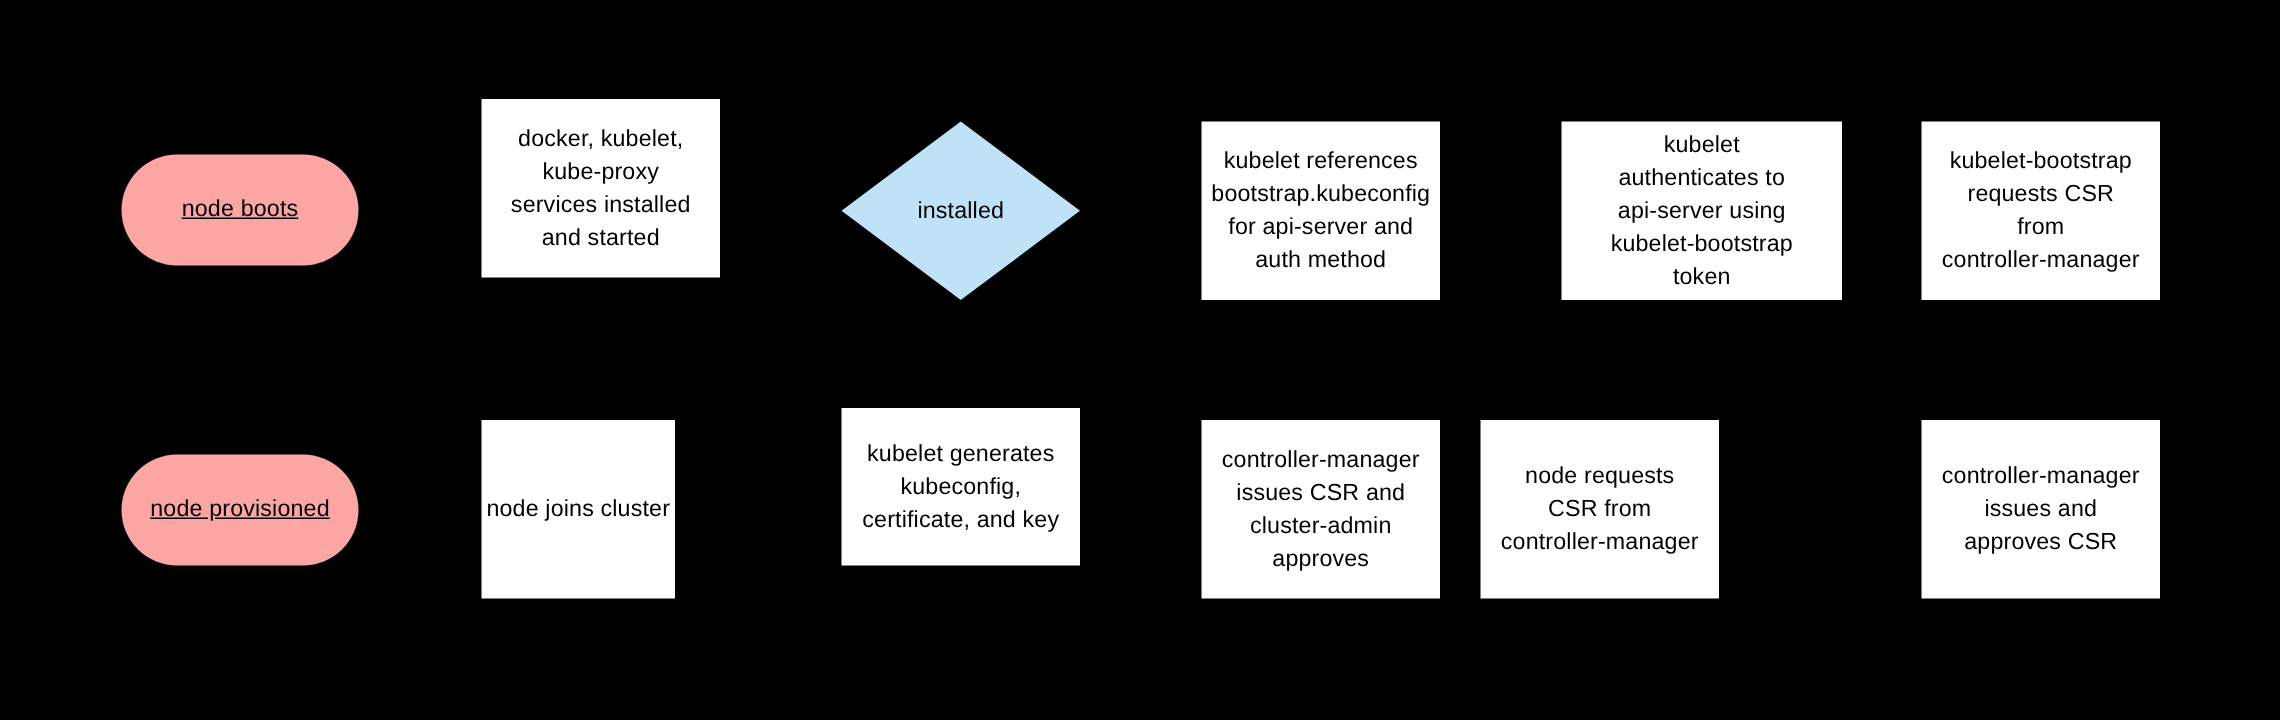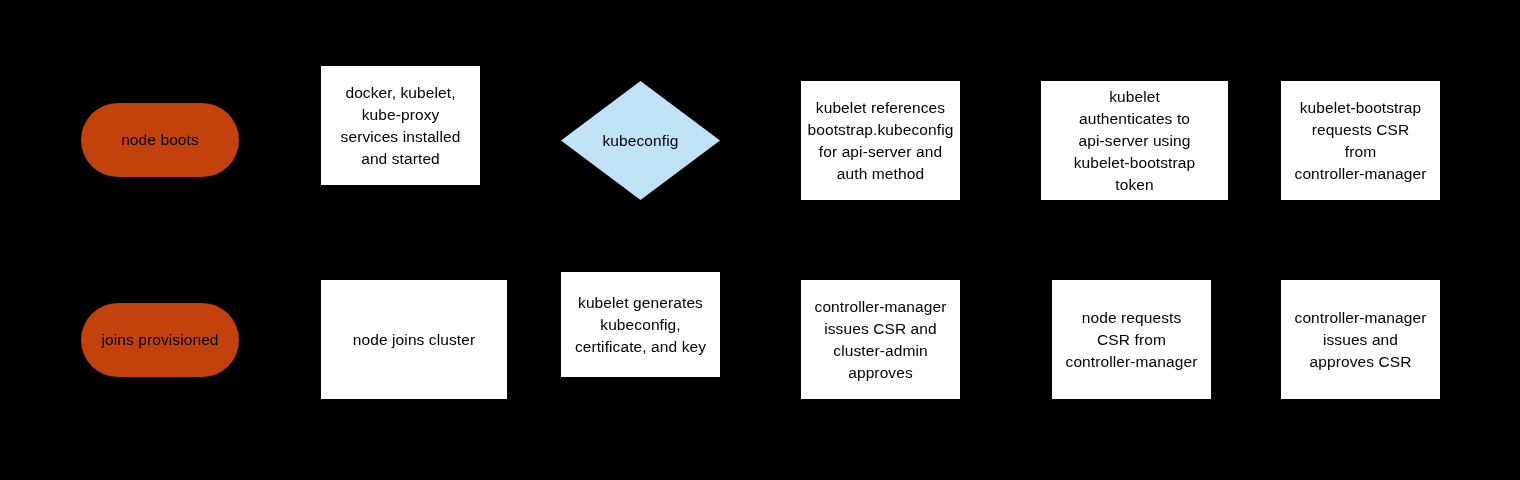--- a/index.html
+++ b/index.html
@@ -29,22 +29,23 @@
     font-size: 15.5px;
     line-height: 22px;
     letter-spacing: 0.1px;
   }
   
   .process {
     background: #ffffff;
   }
   
   .terminator {
-    background: #c2410c;
+    background: #fca5a5;
     border-radius: 38px;
+    text-decoration: underline;
   }
   
   .decision {
     background: transparent;
   }
   .decision .diamond-shape {
     position: absolute;
     left: 0;
     top: 0;
     width: 100%;
@@ -78,21 +79,21 @@
       <span class="label">node boots</span>
     </div>
     <div class="node process" style="left: 321px; top: 66px; width: 159px; height: 119px;">
       <span class="label">docker, kubelet,
 kube-proxy
 services installed
 and started</span>
     </div>
     <div class="node decision" style="left: 561px; top: 81px; width: 159px; height: 119px;">
       <div class="diamond-shape"></div>
-      <span class="label">kubeconfig</span>
+      <span class="label">installed</span>
     </div>
     <div class="node process overflow" style="left: 801px; top: 81px; width: 159px; height: 119px;">
       <span class="label">kubelet references
 bootstrap.kubeconfig
 for api-server and
 auth method</span>
     </div>
     <div class="node process" style="left: 1041px; top: 81px; width: 187px; height: 119px;">
       <span class="label">kubelet
 authenticates to
@@ -100,37 +101,37 @@
 kubelet-bootstrap
 token</span>
     </div>
     <div class="node process" style="left: 1281px; top: 81px; width: 159px; height: 119px;">
       <span class="label">kubelet-bootstrap
 requests CSR
 from
 controller-manager</span>
     </div>
     <div class="node terminator" style="left: 81px; top: 303px; width: 158px; height: 74px;">
-      <span class="label">joins provisioned</span>
+      <span class="label">node provisioned</span>
     </div>
-    <div class="node process" style="left: 321px; top: 280px; width: 186px; height: 119px;">
+    <div class="node process" style="left: 321px; top: 280px; width: 129px; height: 119px;">
       <span class="label">node joins cluster</span>
     </div>
     <div class="node process" style="left: 561px; top: 272px; width: 159px; height: 105px; justify-content: center;">
       <span class="label">kubelet generates
 kubeconfig,
 certificate, and key</span>
     </div>
     <div class="node process" style="left: 801px; top: 280px; width: 159px; height: 119px;">
       <span class="label">controller-manager
 issues CSR and
 cluster-admin
 approves</span>
     </div>
-    <div class="node process" style="left: 1052px; top: 280px; width: 159px; height: 119px;">
+    <div class="node process" style="left: 987px; top: 280px; width: 159px; height: 119px;">
       <span class="label">node requests
 CSR from
 controller-manager</span>
     </div>
     <div class="node process" style="left: 1281px; top: 280px; width: 159px; height: 119px;">
       <span class="label">controller-manager
 issues and
 approves CSR</span>
     </div>
   </div>

